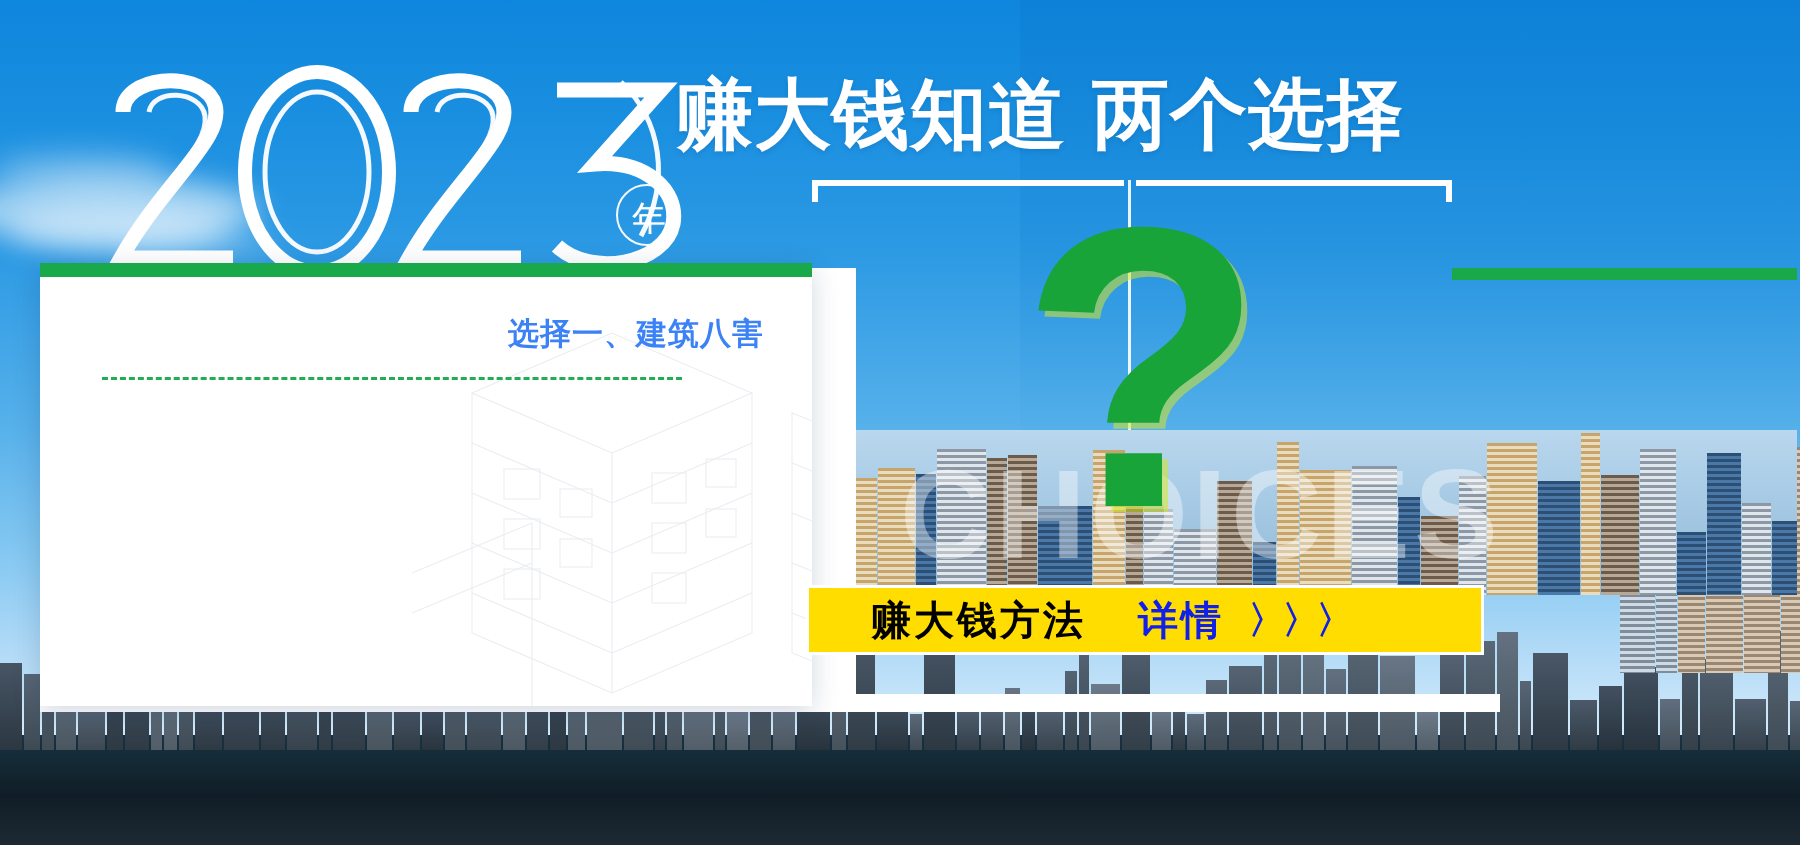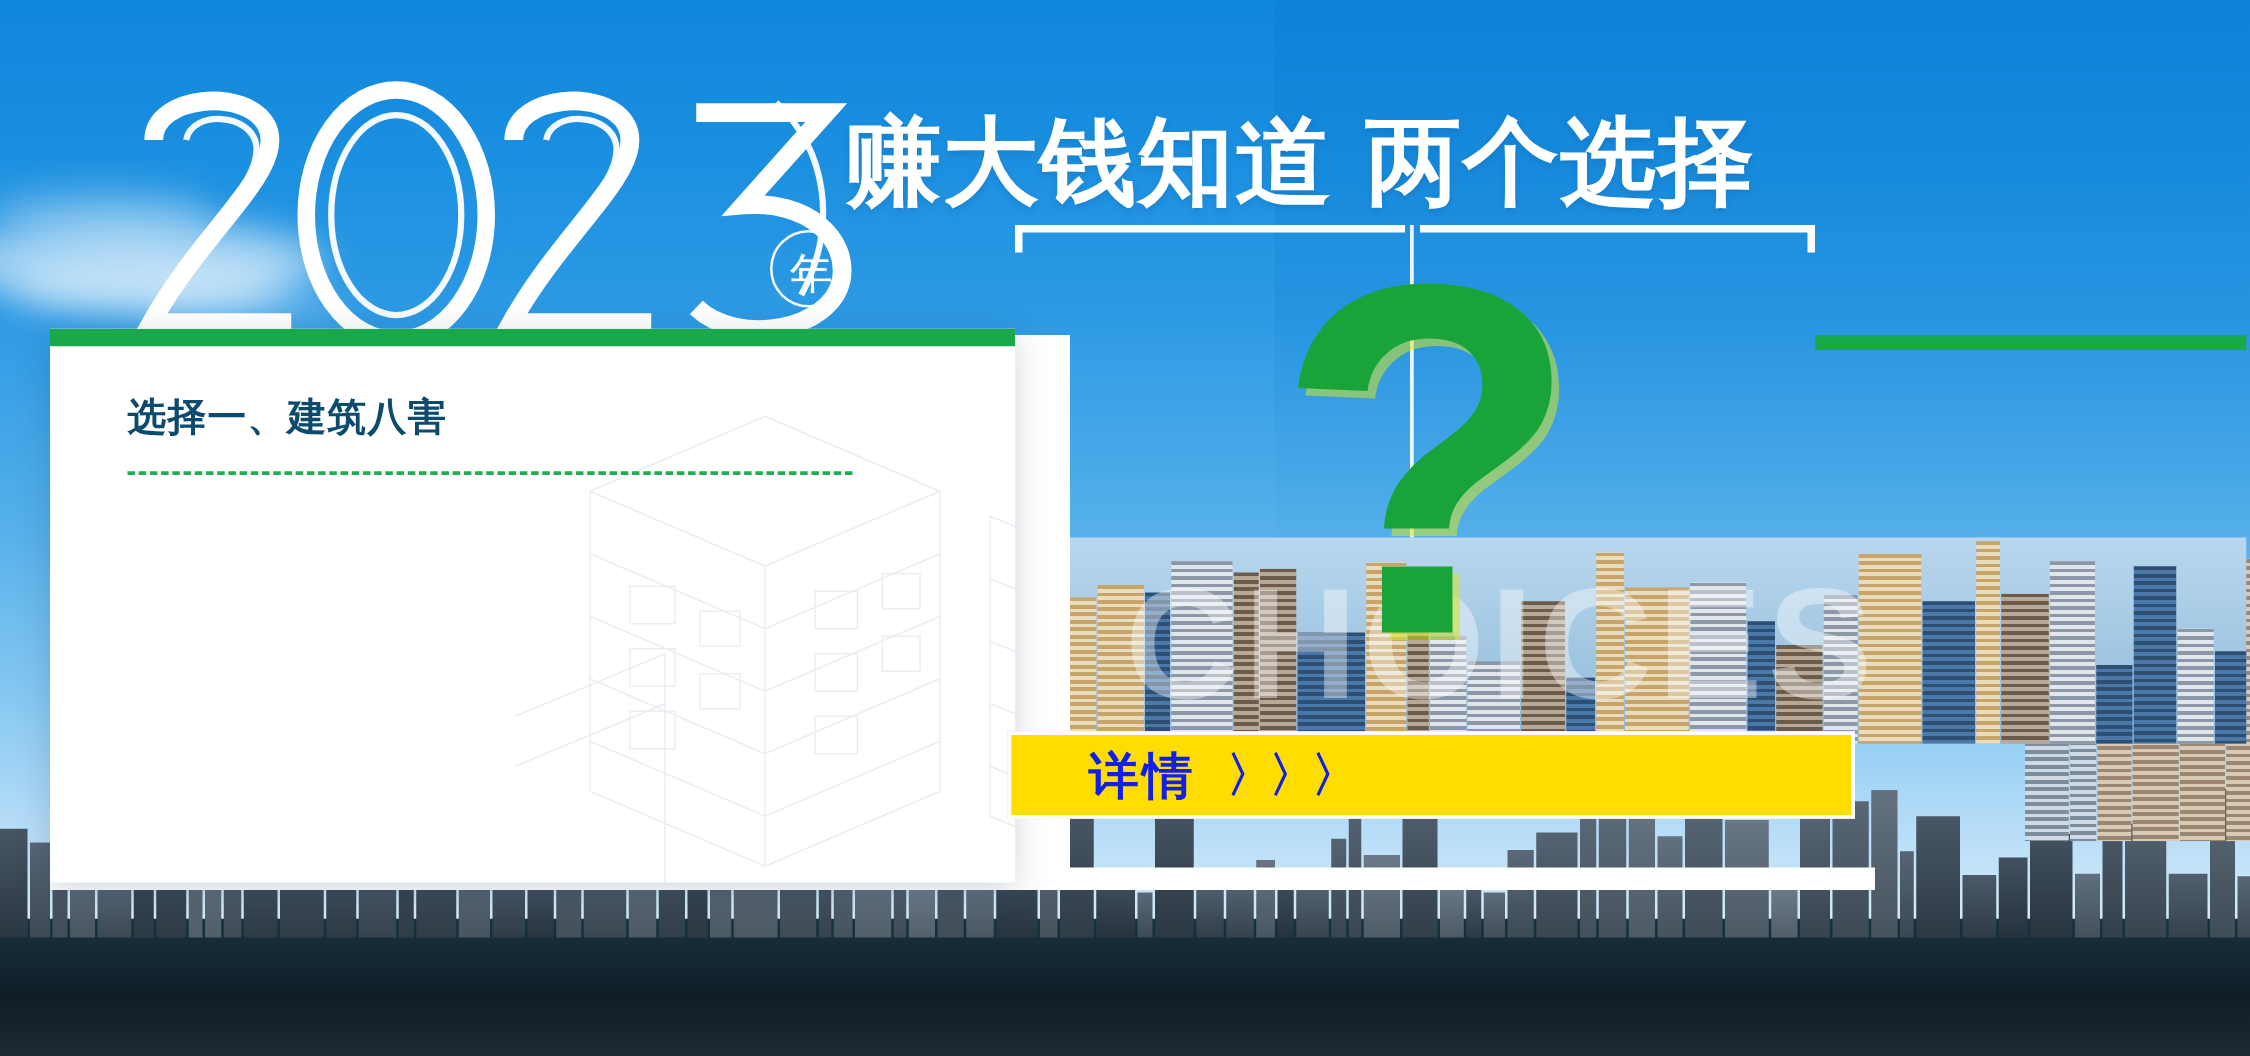--- a/index.html
+++ b/index.html
@@ -91,21 +91,21 @@
     letter-spacing:0;
     text-shadow:0 0 1px rgba(255,255,255,.6);
   }
   .nian-circle{
     position:absolute; left:616px; top:184px; width:62px; height:62px;
     border:2px solid rgba(255,255,255,.95); border-radius:50%;
   }
 
   
   .headline {
-    position:absolute; left:676px; top:92px;
+    position:absolute; left:676px; top:76px;
     color:#ffffff;
     font-size:77px; line-height:1;
     font-weight:700;
     font-family:"DejaVu Sans","Liberation Sans",sans-serif;
     letter-spacing:1px;
     white-space:nowrap;
     text-shadow:0 2px 5px rgba(0,60,120,.18);
   }
   .headline .gap{ display:inline-block; width:26px; }
 
@@ -154,24 +154,25 @@
     position:absolute; left:0; top:0; width:100%; height:14px;
     background:#19a94a;
   }
   .card-bp {
     position:absolute; right:-30px; top:10px; width:430px; height:433px;
     opacity:.45;
   }
   .card-body { position:relative; padding:50px 48px 0 62px; }
 
   .sec-title {
-    color:#0c4a6e;
+    color:#3b82f6;
     font-size:31px; font-weight:700; letter-spacing:1px;
     font-family:"DejaVu Sans","Liberation Sans",sans-serif;
     margin-bottom:16px;
+    text-align:right;
   }
   .sec-p {
     font-size:20px; line-height:1.62;
     color:#1a1a1a;
     font-family:"DejaVu Sans","Liberation Sans",sans-serif;
     letter-spacing:0.2px;
     max-width:680px;
   }
   .sec-p .hi { color:#18a54c; }
 
@@ -430,17 +431,18 @@
       </div>
 
       <div class="dashed"></div>
 
       <div>
       </div>
     </div>
   </div>
 
   <div class="cta">
+    <span class="cta-main">赚大钱方法</span>
     <span class="cta-link">详情</span>
     <span class="cta-arrows">〉〉〉</span>
   </div>
 
 </div>
 
 </body></html>

